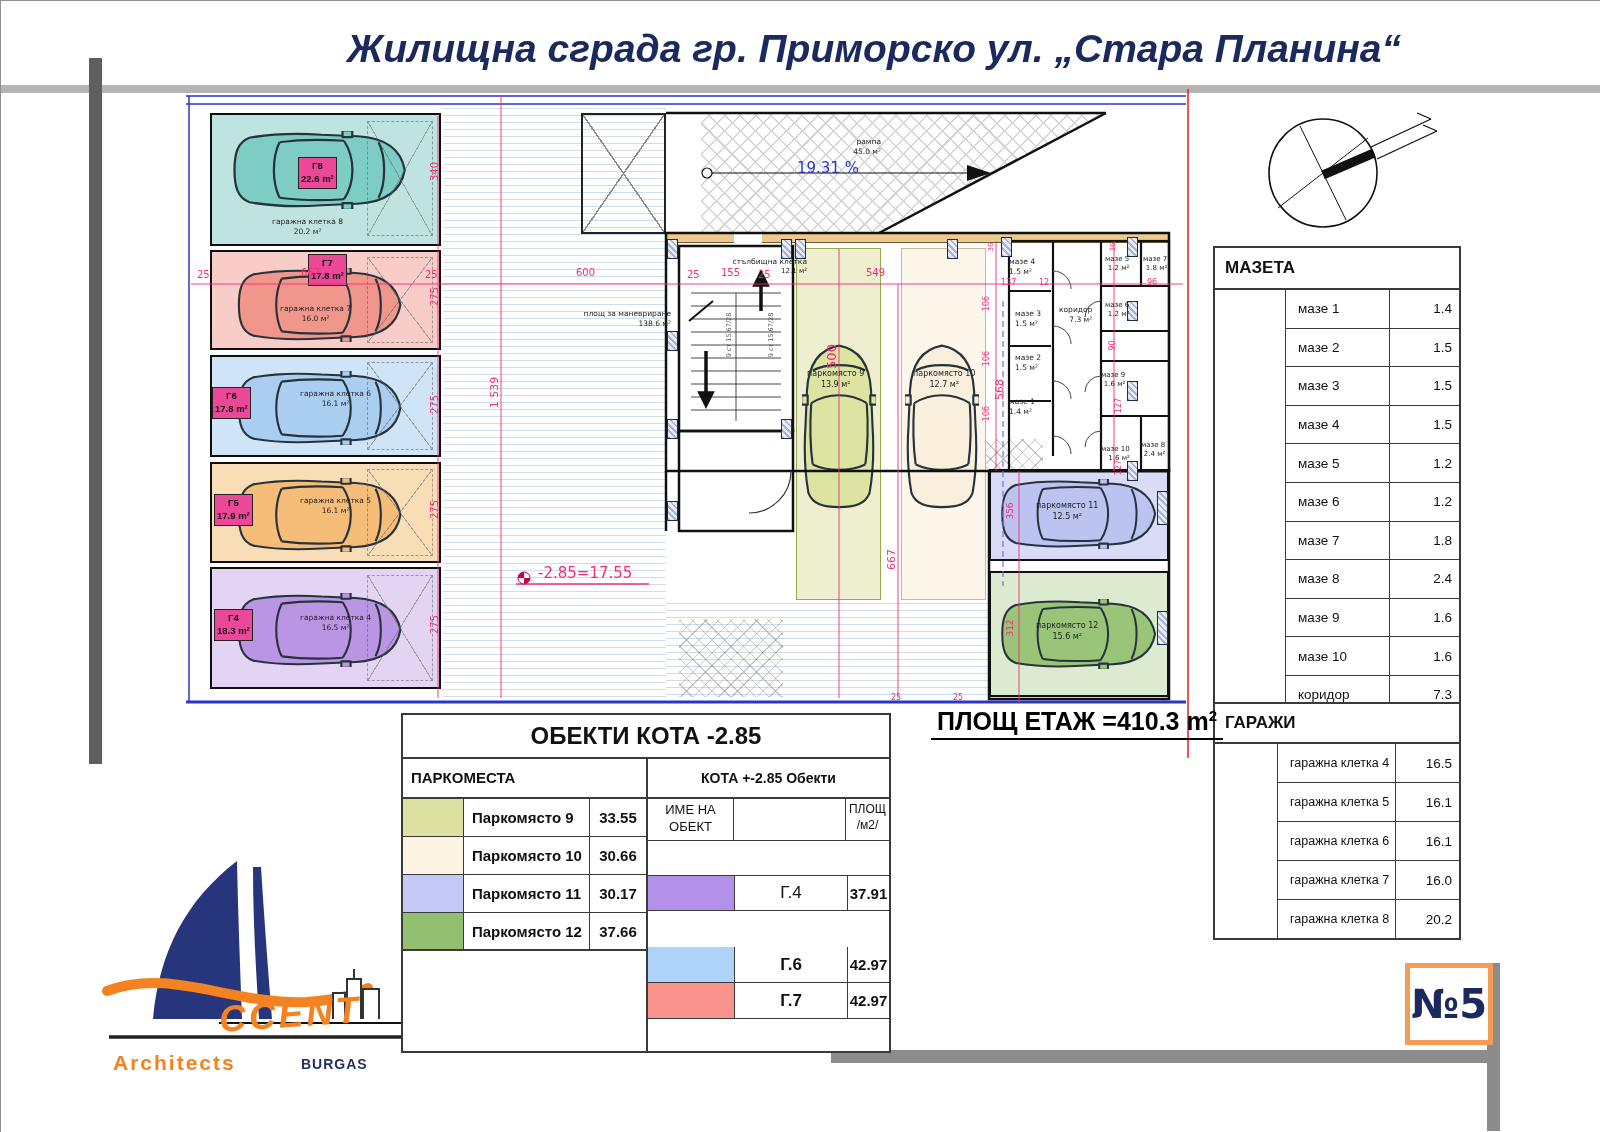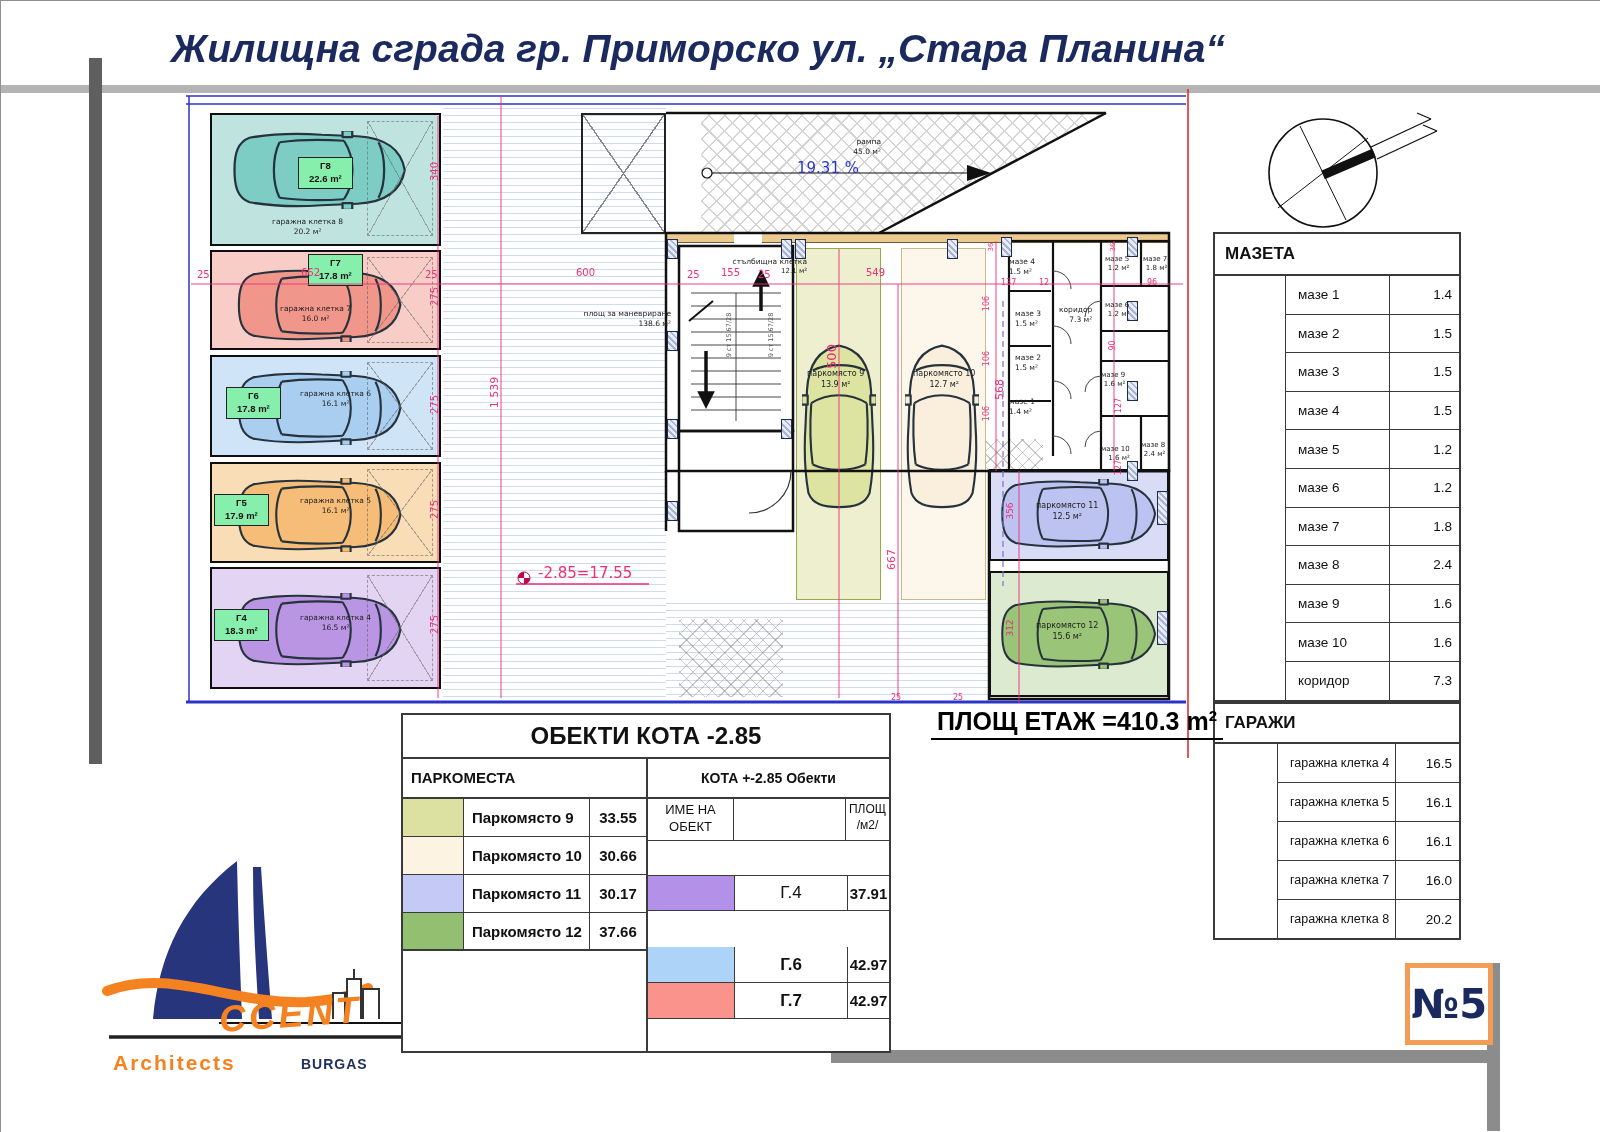--- a/index.html
+++ b/index.html
@@ -1,38 +1,38 @@
 <!DOCTYPE html>
 <html><head>
 <meta charset="utf-8">
 <style>
   html,body{margin:0;padding:0;background:#dcdcdc;}
   #sheet{position:relative;width:1600px;height:1132px;background:#fff;border:1px solid #909090;
          font-family:"Liberation Sans",sans-serif;overflow:hidden;}
   
   .bar{position:absolute;z-index:0;}
   
-  #page-title{position:absolute;left:170px;right:200px;top:26px;text-align:left;
+  #page-title{position:absolute;left:170px;right:200px;top:26px;text-align:right;
     font:italic 700 39px "Liberation Sans",sans-serif;color:#1b2a5e;letter-spacing:0px;z-index:6;}
   
   .hatchH{position:absolute;background:repeating-linear-gradient(180deg,rgba(125,165,210,.38) 0 1px,transparent 1px 7px);z-index:0;}
   .xhatch{position:absolute;background:
      repeating-linear-gradient(45deg,rgba(120,120,120,.40) 0 1px,transparent 1px 9px),
      repeating-linear-gradient(-45deg,rgba(120,120,120,.40) 0 1px,transparent 1px 9px);z-index:0;}
   #ramp{position:absolute;left:700px;top:113px;width:405px;height:119px;z-index:0;background:
      repeating-linear-gradient(45deg,#d5d5d5 0 1.5px,transparent 1.5px 11px),
      repeating-linear-gradient(-45deg,#d5d5d5 0 1.5px,transparent 1.5px 11px);
      clip-path:polygon(0 0,100% 0,44% 100%,0 100%);}
   #xbox{position:absolute;left:580px;top:112px;width:85px;height:121px;border:2px solid #222;box-sizing:border-box;z-index:1;background:
      linear-gradient(to top right,transparent calc(50% - .7px),#888 calc(50% - .7px),#888 calc(50% + .7px),transparent calc(50% + .7px)),
      linear-gradient(to bottom right,transparent calc(50% - .7px),#888 calc(50% - .7px),#888 calc(50% + .7px),transparent calc(50% + .7px));}
   .tan{position:absolute;background:#ecc98f;border:1px solid #6b5a33;box-sizing:border-box;z-index:1;}
   .gbox{position:absolute;left:209px;width:231px;border:2.5px solid #0e0e0e;box-sizing:border-box;z-index:1;}
-  .gtag{position:absolute;background:#86efac;border:1px solid #222;text-align:center;
-        font:700 9.5px "Liberation Sans",sans-serif;color:#111;padding:2px 10px;z-index:5;line-height:1.35;}
+  .gtag{position:absolute;background:#ec4899;border:1px solid #222;text-align:center;
+        font:700 9.5px "Liberation Sans",sans-serif;color:#111;padding:2px 2px;z-index:5;line-height:1.35;}
   .gcell{position:absolute;font:7.5px "DejaVu Sans",sans-serif;color:#222;text-align:center;line-height:1.35;z-index:5;white-space:nowrap;}
   .lbl{position:absolute;font:7.5px "DejaVu Sans",sans-serif;color:#222;text-align:right;line-height:1.3;z-index:5;white-space:nowrap;}
   .car{position:absolute;z-index:2;}
   .dzone{position:absolute;border:1.2px dashed #555;box-sizing:border-box;opacity:.5;z-index:3;background:
      linear-gradient(to top right,transparent calc(50% - .5px),#666 calc(50% - .5px),#666 calc(50% + .5px),transparent calc(50% + .5px)),
      linear-gradient(to bottom right,transparent calc(50% - .5px),#666 calc(50% - .5px),#666 calc(50% + .5px),transparent calc(50% + .5px));}
   .pier{position:absolute;width:11px;height:20px;border:1.5px solid #1d2b4e;box-sizing:border-box;z-index:3;
         background:repeating-linear-gradient(45deg,#a9b3d3 0 2px,#e8ecf6 2px 4.5px);}
   .pbox{position:absolute;box-sizing:border-box;z-index:1;}
   .dim{position:absolute;color:#ee2e78;font:10px "DejaVu Sans",sans-serif;white-space:nowrap;z-index:4;}
@@ -136,21 +136,21 @@
     <div class="gcell" style="left:68px;top:52px">
       <div>гаражна клетка 7</div>
         <div>16.0 м²</div>
     </div>
   </div>
   <div class="gbox" style="top:354px;height:102px;background:#cfe4f6">
     <svg class="car" style="left:8px;top:14px;width:200px;height:74px;color:#a9cef0">
         <use href="#carTop"></use>
       </svg>
     <div class="dzone" style="left:155px;top:5px;width:66px;height:88px"></div>
-    <div class="gtag" style="left:14px;top:30px">
+    <div class="gtag" style="left:0;top:30px">
       <div>Г6</div>
       <div>17.8 m²</div>
     </div>
     <div class="gcell" style="left:88px;top:32px">
       <div>гаражна клетка 6</div>
         <div>16.1 м²</div>
     </div>
   </div>
   <div class="gbox" style="top:461px;height:101px;background:#f9ddb7">
     <svg class="car" style="left:8px;top:14px;width:200px;height:74px;color:#f6bd79">
@@ -436,21 +436,21 @@
   <span class="dim dimv f8" style="left:1106px;top:340px">90</span>
   <span class="dim dimv f8" style="left:1110px;top:400px">127</span>
   <span class="dim dimv f8" style="left:1110px;top:462px">127</span>
   <span class="dim dimv f9" style="left:1000px;top:505px">356</span>
   <span class="dim dimv f9" style="left:1000px;top:622px">312</span>
   <span class="dim dimv f7" style="left:986px;top:242px">36</span>
   <span class="dim dimv f7" style="left:1108px;top:242px">36</span>
   <span class="dim f8" style="left:890px;top:692px">25</span>
   <span class="dim f8" style="left:952px;top:692px">25</span>
 
-  <div class="stbl" style="top:231px">
+  <div class="stbl" style="top:245px">
     <div class="st-h">МАЗЕТА</div>
     <div class="st-body">
       <div class="st-sp" style="width:70px"></div>
       <div class="st-rows">
         <div class="st-row" style="height:37.6px">
             <div class="st-name">мазе 1</div>
             <div class="st-val" style="width:62px">1.4</div>
           </div>
         <div class="st-row" style="height:37.6px">
             <div class="st-name">мазе 2</div>

